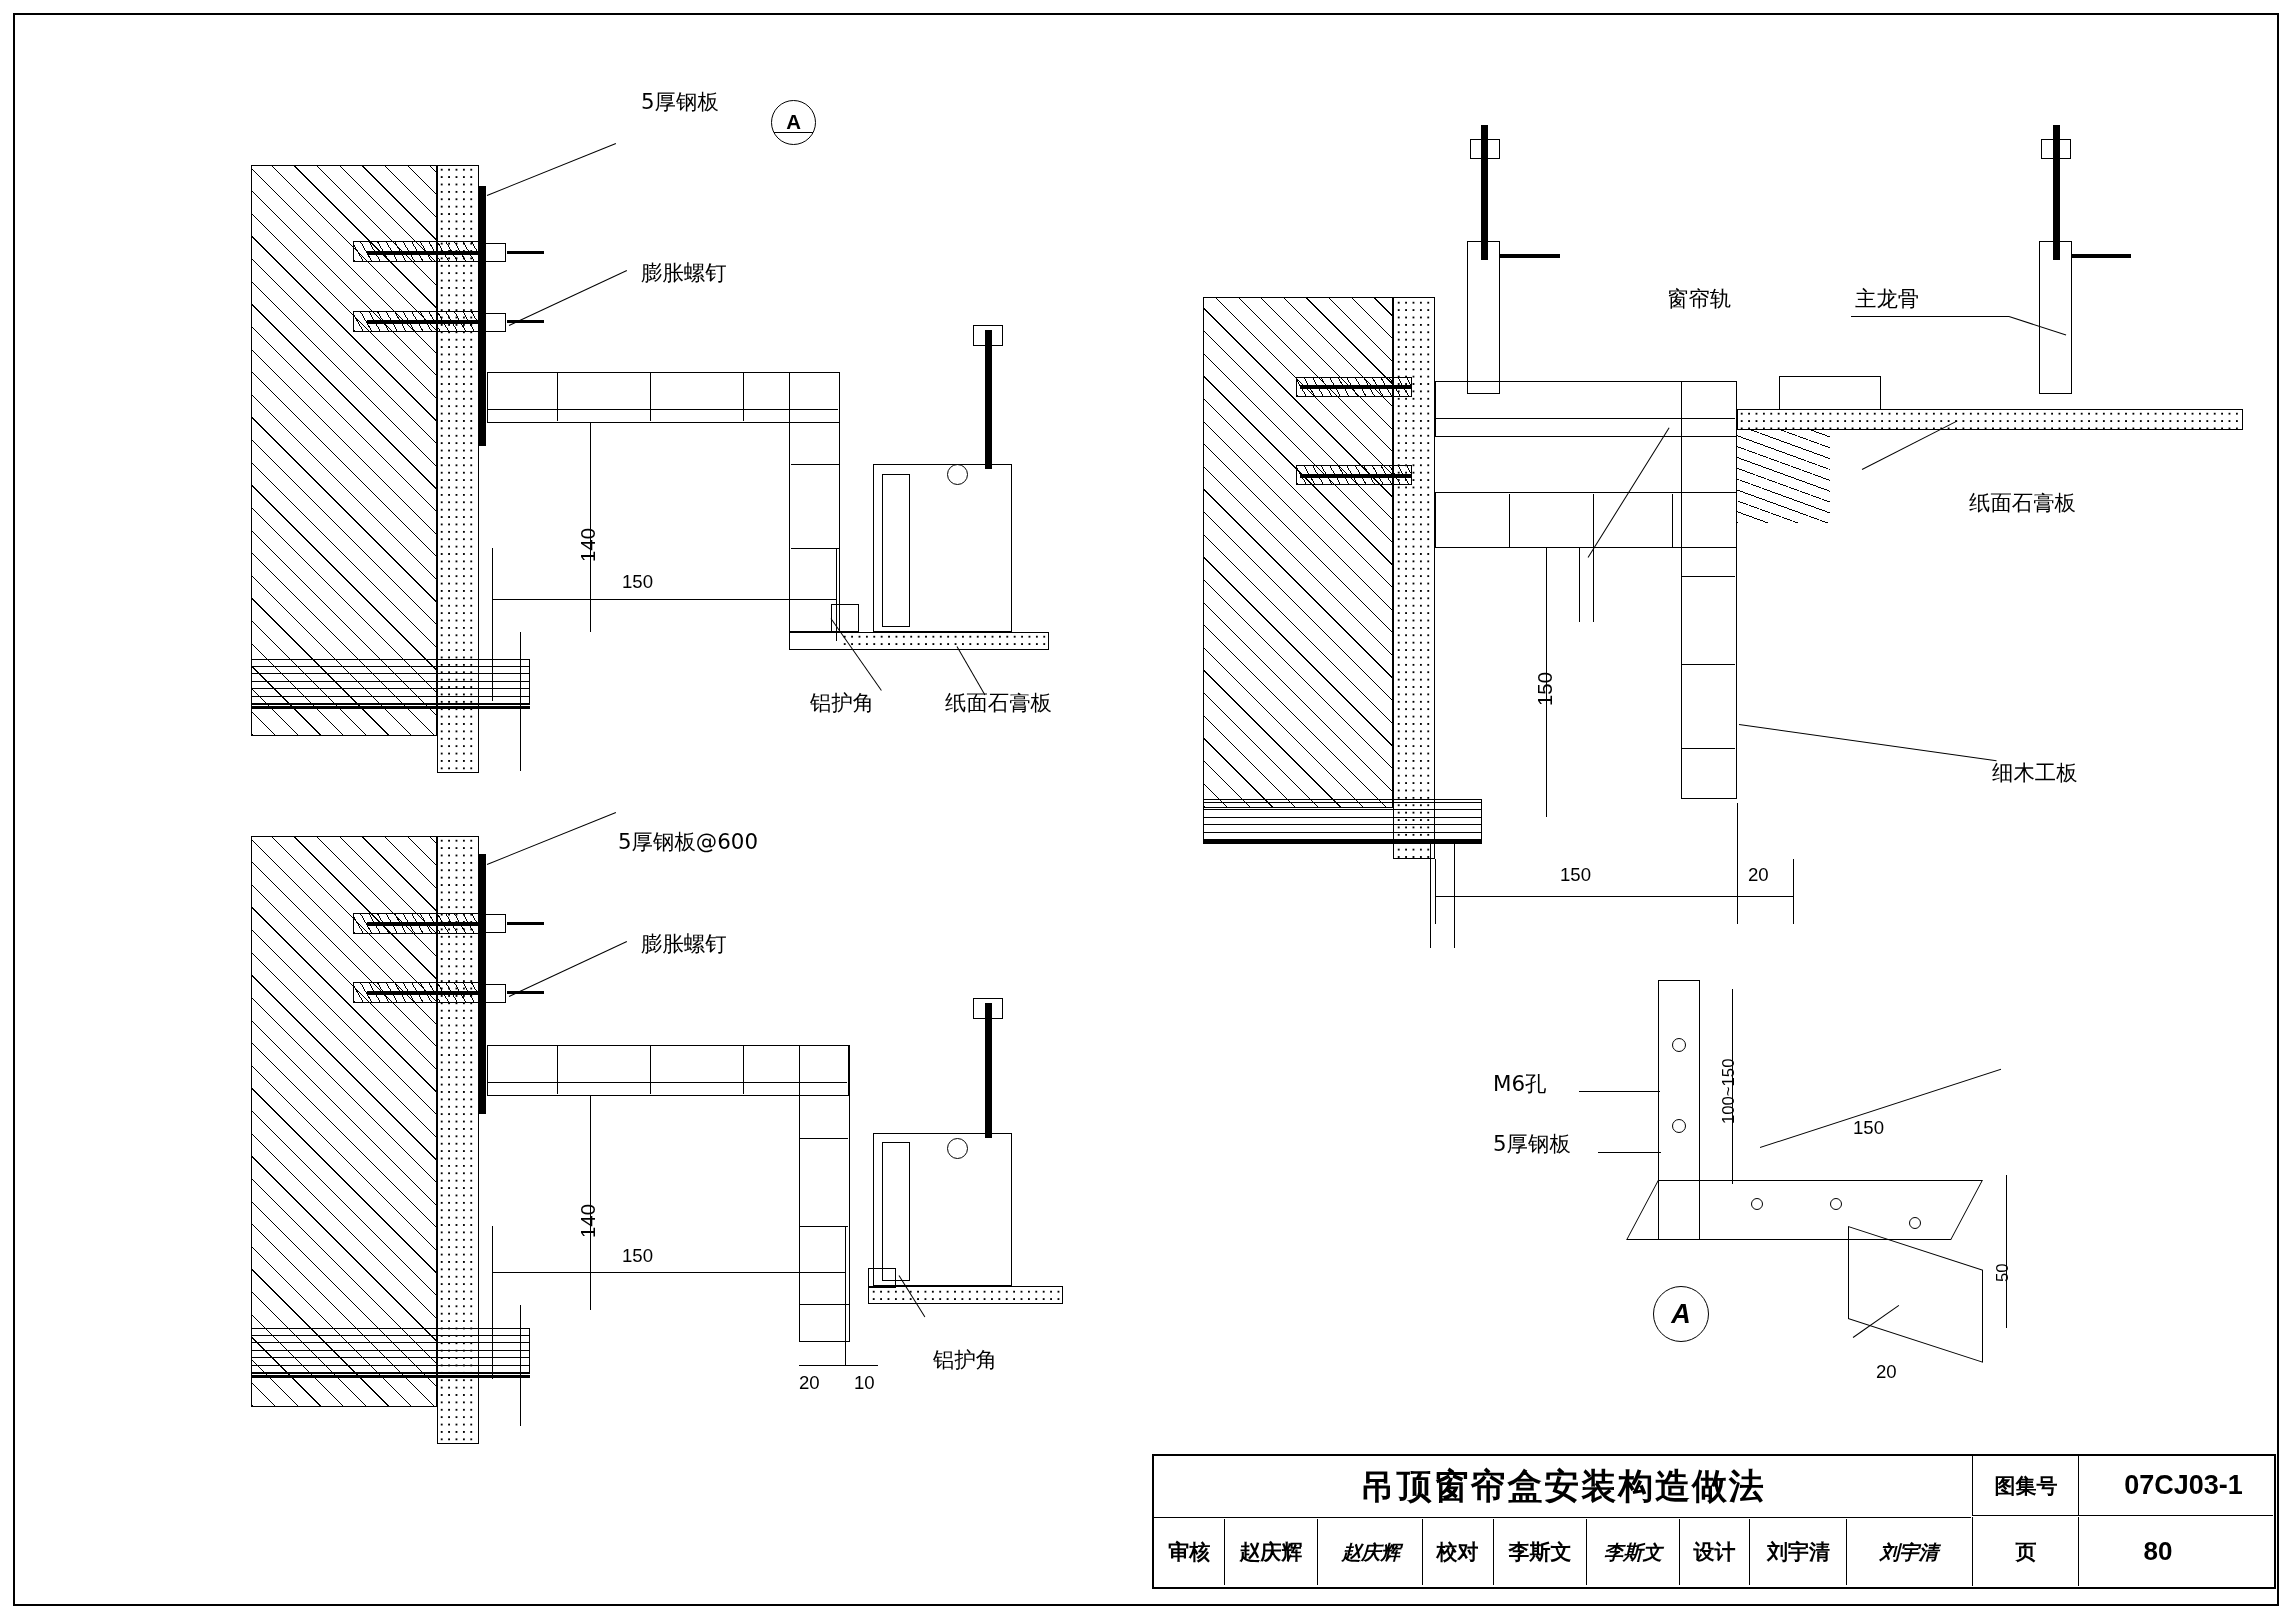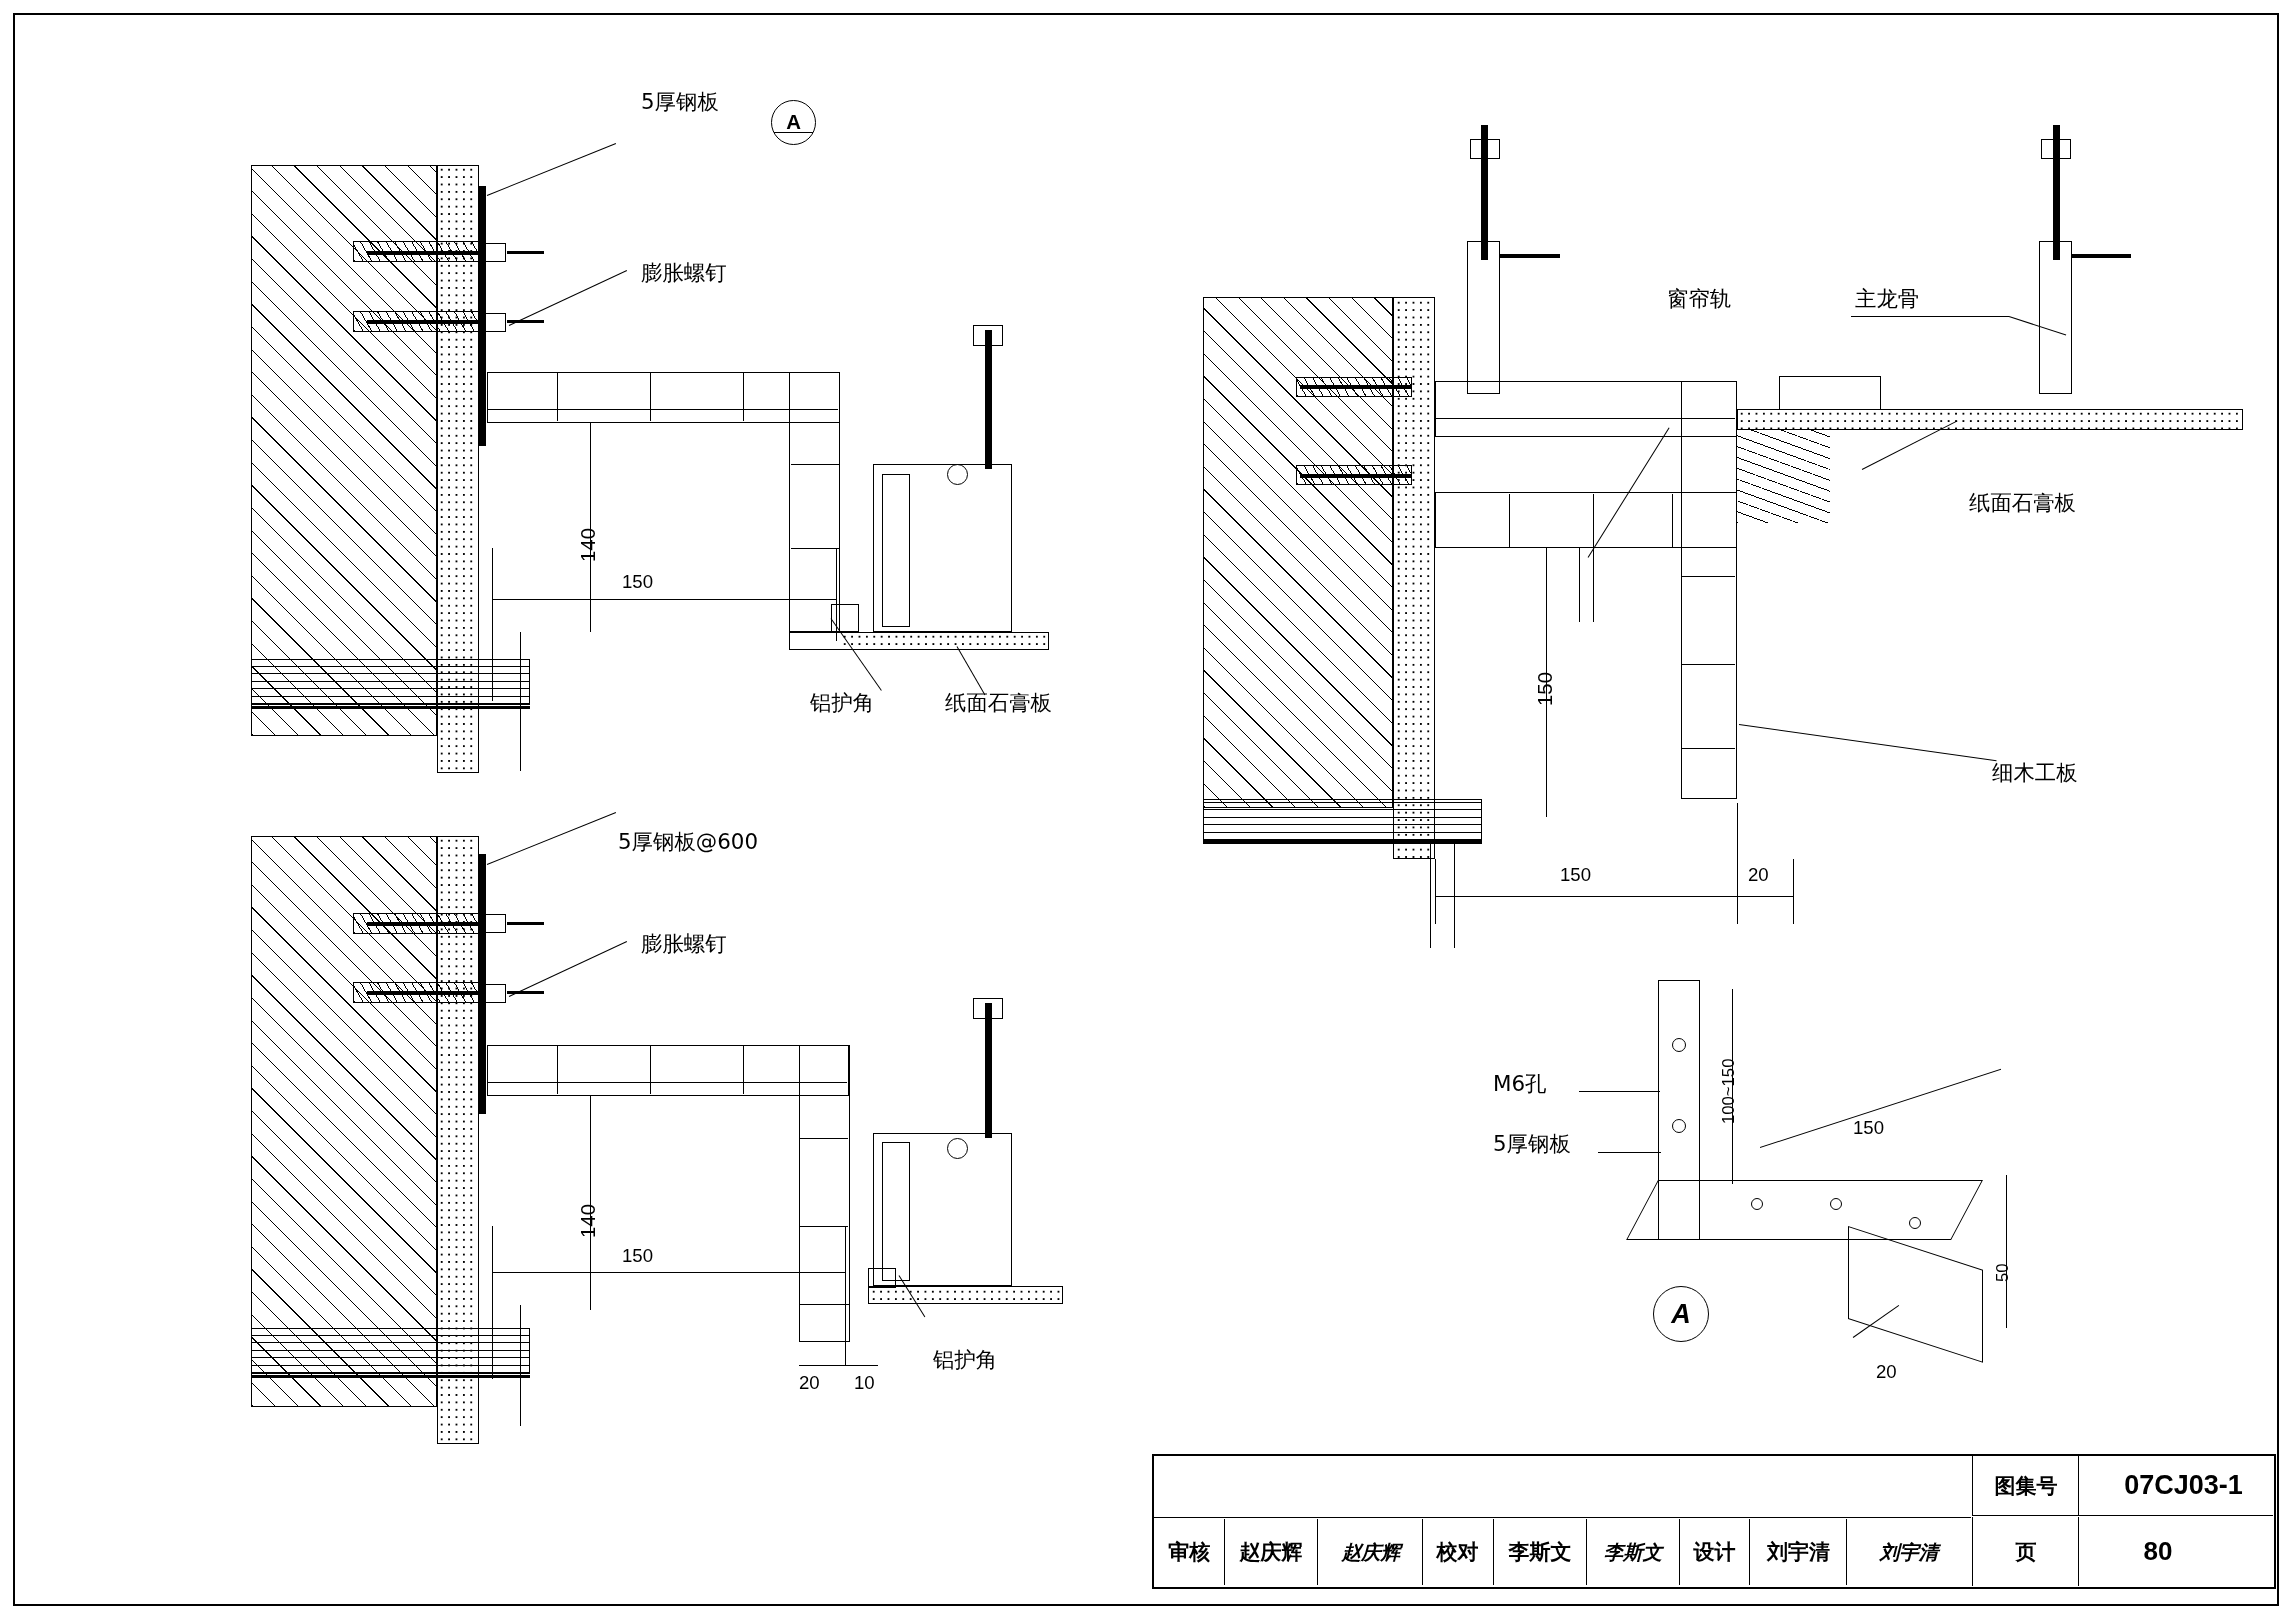--- a/index.html
+++ b/index.html
@@ -274,20 +274,21 @@
     <div class="hair" style="left:1598px;top:1152px;width:63px;"></div>
 
     <div class="circ" style="left:1653px;top:1286px;width:56px;height:56px;font-size:27px;font-style:italic;">
       <span>A</span>
     </div>
   </div>
 
 
   <div id="titleblock">
     <div class="tb-outer"></div>
+    <div class="tb-title">吊顶窗帘盒安装构造做法</div>
     <div class="tb-row2"></div>
 
     <div class="tb-cell" style="left:2.3px;top:65px;width:70px;height:66px;border-left:none;">审核</div>
     <div class="tb-cell" style="left:72px;top:65px;width:93px;height:66px;">赵庆辉</div>
     <div class="tb-cell sig" style="left:165px;top:65px;width:107px;height:66px;">赵庆辉</div>
 
     <div class="tb-cell" style="left:260px;top:65px;width:70px;height:66px;margin-left:10px;">校对</div>
     <div class="tb-cell" style="left:341px;top:65px;width:93px;height:66px;">李斯文</div>
     <div class="tb-cell sig" style="left:434px;top:65px;width:93px;height:66px;">李斯文</div>
 

